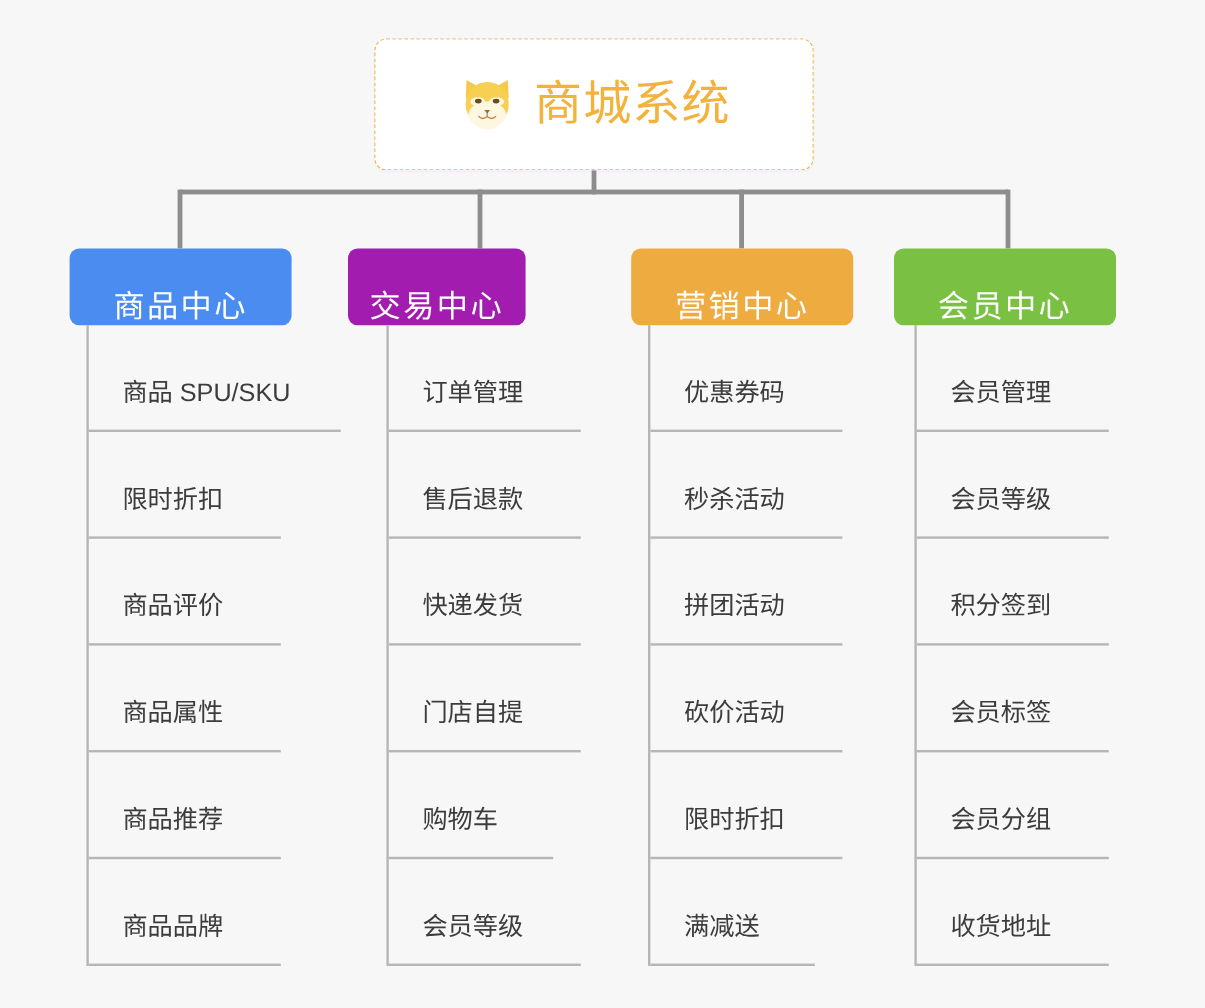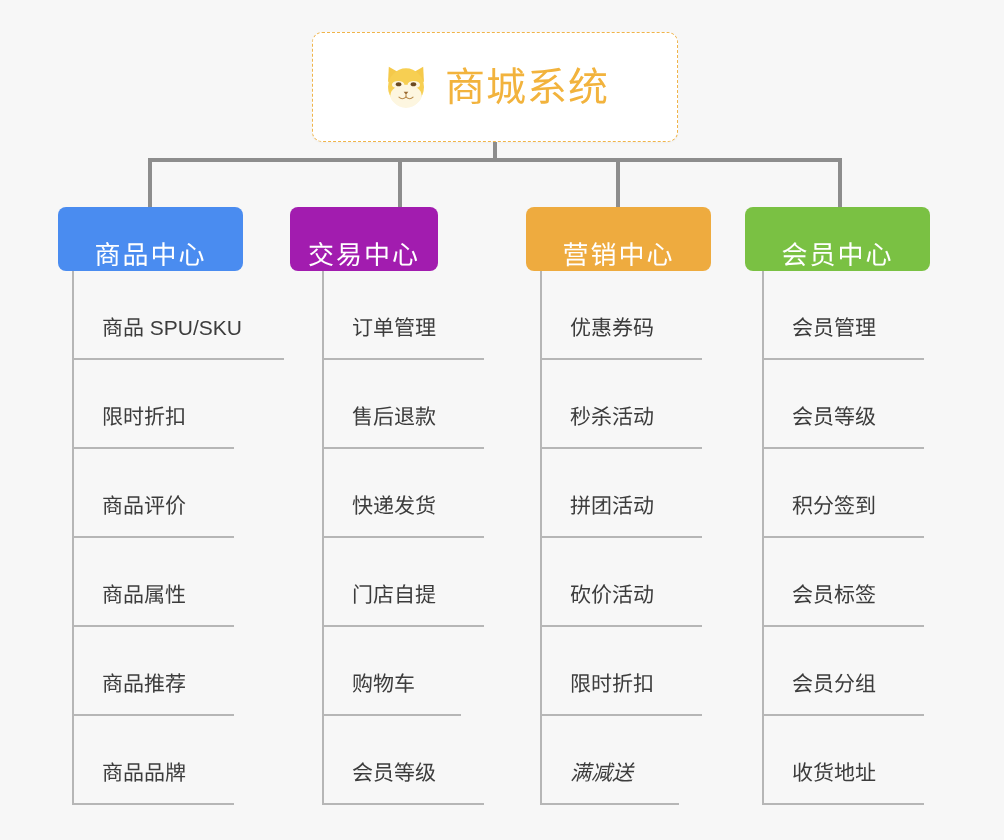--- a/index.html
+++ b/index.html
@@ -220,21 +220,21 @@
         </div>
         <div class="leaf" style="top: 178px; width: 160px;">
           <span class="leaf-label">拼团活动</span>
         </div>
         <div class="leaf" style="top: 267px; width: 160px; align-items: flex-end;">
           <span class="leaf-label">砍价活动</span>
         </div>
         <div class="leaf" style="top: 356px; width: 160px;">
           <span class="leaf-label">限时折扣</span>
         </div>
-        <div class="leaf" style="top: 445px; width: 137px; font-style: italic;">
+        <div class="leaf" style="top: 445px; width: 137px;">
           <span class="leaf-label">满减送</span>
         </div>
       </div>
       <div class="conn conn-drop" style="left: 838px;"></div>
       <div class="cat-box" style="left: 745px; width: 185px; background: rgb(122, 193, 67);">
         <span>会员中心</span>
       </div>
       <div class="branch-col" style="left: 762px; height: 534px;">
         <div class="spine" style="height: 534px;"></div>
         <div class="leaf" style="top: 0px; width: 160px;">

